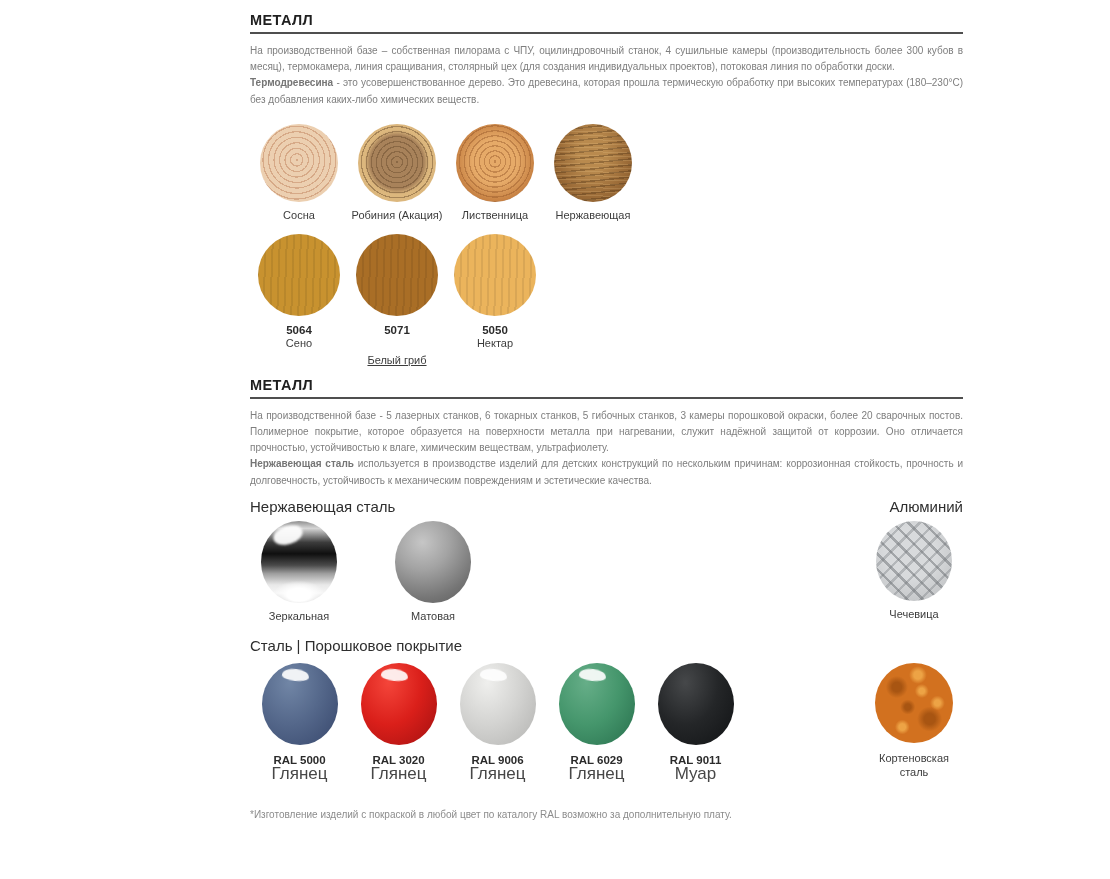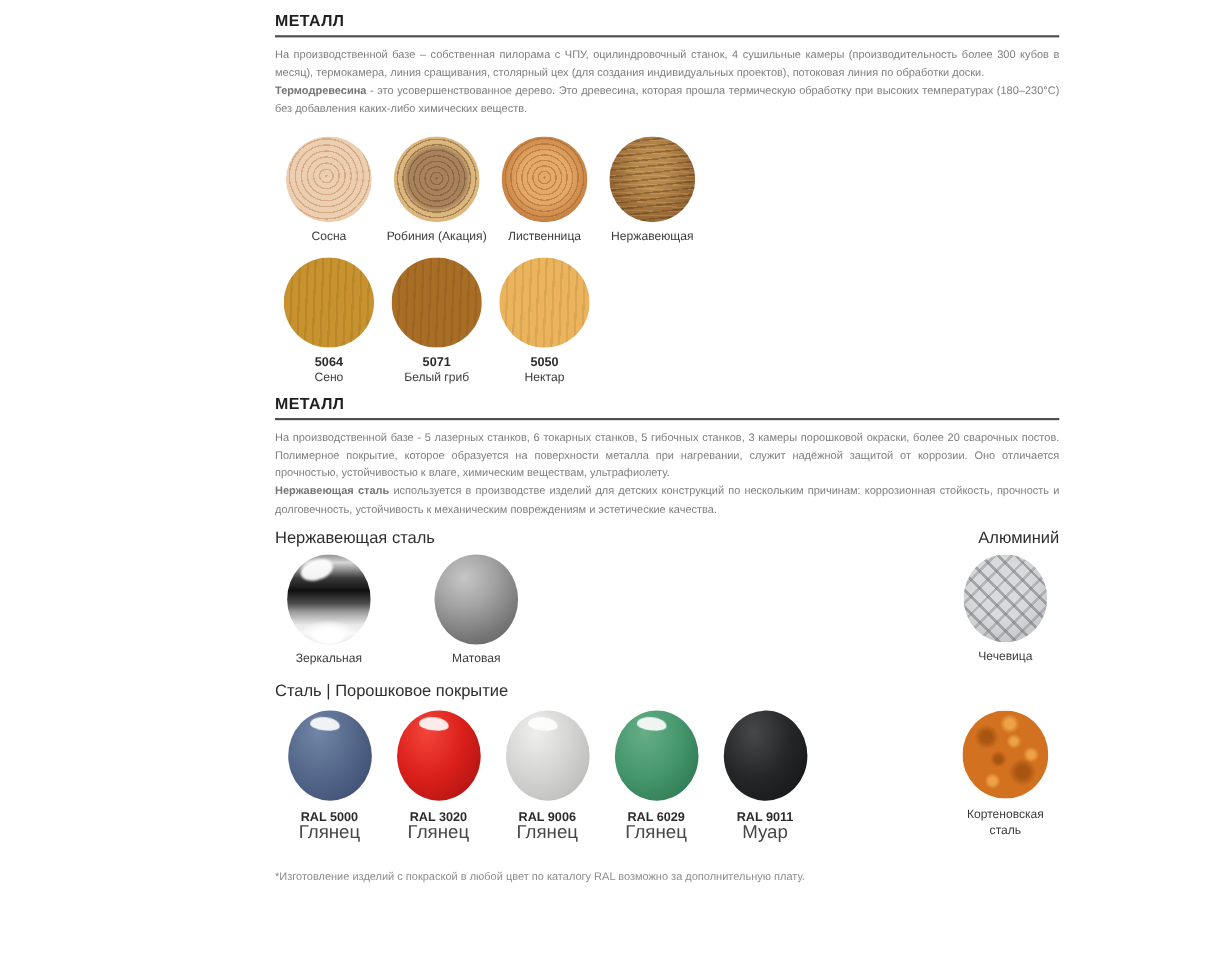--- a/index.html
+++ b/index.html
@@ -125,21 +125,21 @@
 
       <div class="swatch-row mt-imp-row">
         <div class="cell">
           <div class="disc dark-grain" style="--c: #c8922f;"></div>
           <div class="code" style="margin-top:7px;">5064</div>
           <div class="swatch-label" style="margin-top:0;">Сено</div>
         </div>
         <div class="cell">
           <div class="disc dark-grain" style="--c: #a96e26;"></div>
           <div class="code" style="margin-top:7px;text-align:right;">5071</div>
-          <div class="swatch-label" style="margin-top:0;white-space:nowrap;">Белый гриб</div>
+          <div class="swatch-label" style="margin-top:17px;white-space:nowrap;text-decoration:underline;">Белый гриб</div>
         </div>
         <div class="cell">
           <div class="disc dark-grain" style="--c: #ebb45c;"></div>
           <div class="code" style="margin-top:7px;">5050</div>
           <div class="swatch-label" style="margin-top:0;">Нектар</div>
         </div>
       </div>
     </div>
 
     <div class="mt-metal">

